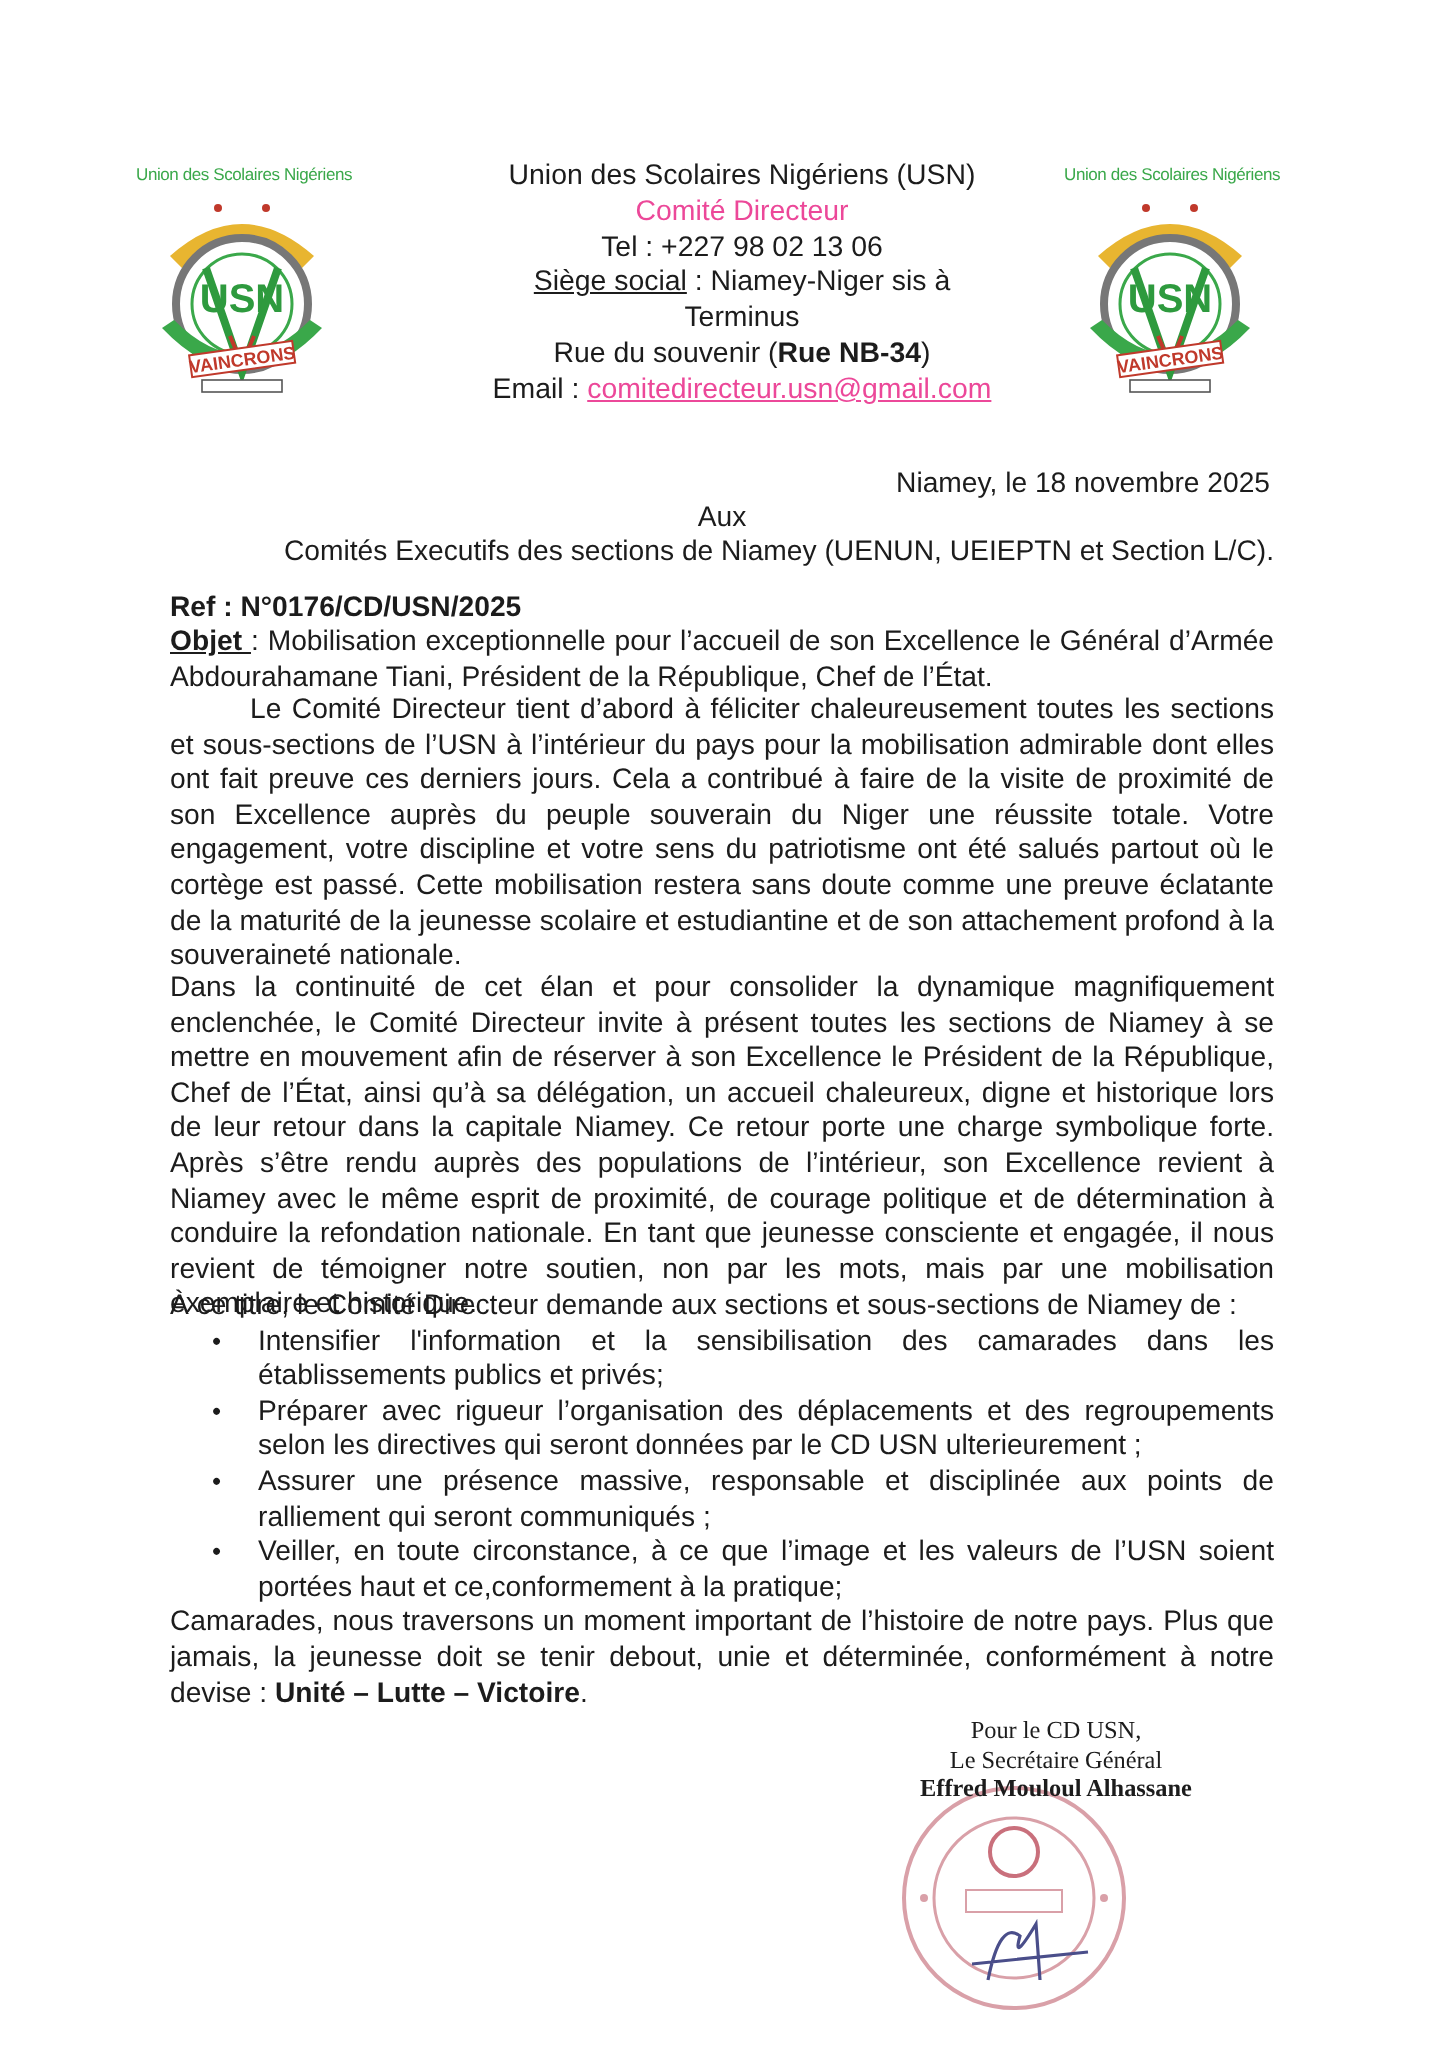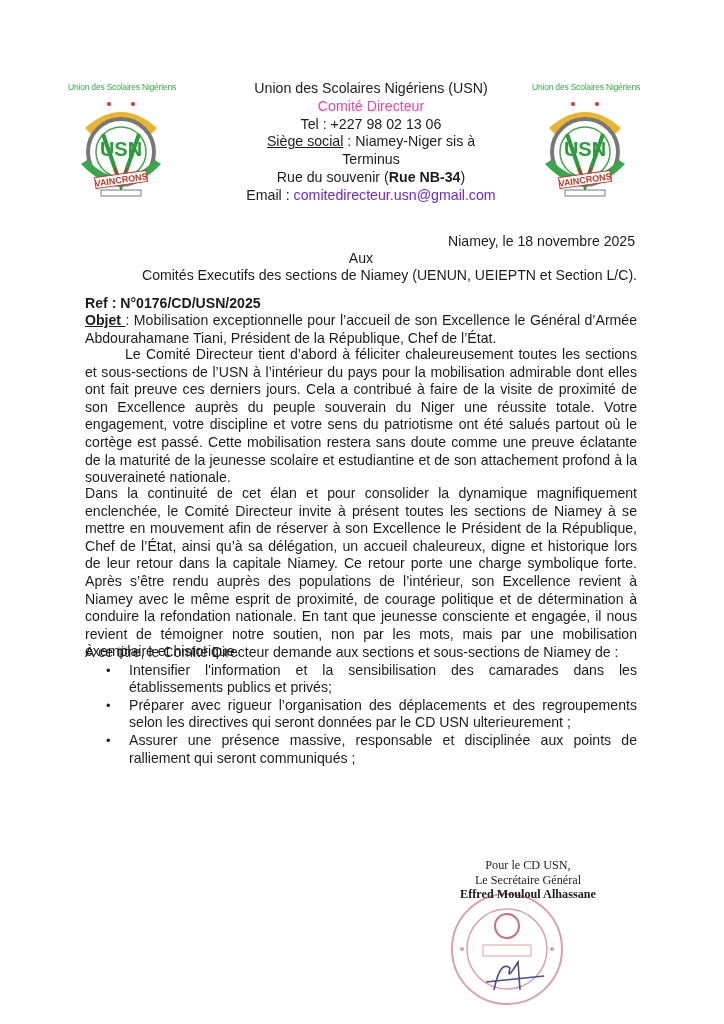--- a/index.html
+++ b/index.html
@@ -8,21 +8,21 @@
 
   
   .logo { position:absolute; width:106px; height:130px; }
   .logo .cap { font-size:8.5px; color:#3aa84a; font-weight:normal; text-align:center; white-space:nowrap; letter-spacing:-0.2px; }
   .logo svg { display:block; margin:2px auto 0; }
 
   
   .hdr { position:absolute; left:232px; top:80px; width:278px; text-align:center; font-size:14.2px; line-height:17.8px; }
   .hdr .red { color:#ec4899; font-weight:500; }
   .hdr .u { text-decoration:underline; }
-  .hdr .lnk { color:#6d28d9; }
+  .hdr .lnk { color:#ec4899; text-decoration:underline; }
   .hdr b { font-weight:bold; }
 
   .body-text { position:absolute; left:85px; width:552px; font-size:14.1px; line-height:17.6px; text-align:justify; }
   .right { text-align:right; }
   .center { text-align:center; }
   .indent { text-indent:40px; }
   ul.bul { margin:0; padding:0 0 0 44px; list-style:none; }
   ul.bul li { position:relative; text-align:justify; }
   ul.bul li::before { content:"•"; position:absolute; left:-23px; top:0; font-size:13px; }
 
@@ -88,21 +88,23 @@
 <div class="body-text indent" style="top:346px;">Le Comité Directeur tient d’abord à féliciter chaleureusement toutes les sections et sous-sections de l’USN à l’intérieur du pays pour la mobilisation admirable dont elles ont fait preuve ces derniers jours. Cela a contribué à faire de la visite de proximité de son Excellence auprès du peuple souverain du Niger une réussite totale. Votre engagement, votre discipline et votre sens du patriotisme ont été salués partout où le cortège est passé. Cette mobilisation restera sans doute comme une preuve éclatante de la maturité de la jeunesse scolaire et estudiantine et de son attachement profond à la souveraineté nationale.</div>
 
 <div class="body-text" style="top:485px;">Dans la continuité de cet élan et pour consolider la dynamique magnifiquement enclenchée, le Comité Directeur invite à présent toutes les sections de Niamey à se mettre en mouvement afin de réserver à son Excellence le Président de la République, Chef de l’État, ainsi qu’à sa délégation, un accueil chaleureux, digne et historique lors de leur retour dans la capitale Niamey. Ce retour porte une charge symbolique forte. Après s’être rendu auprès des populations de l’intérieur, son Excellence revient à Niamey avec le même esprit de proximité, de courage politique et de détermination à conduire la refondation nationale. En tant que jeunesse consciente et engagée, il nous revient de témoigner notre soutien, non par les mots, mais par une mobilisation exemplaire et historique.</div>
 
 <div class="body-text" style="top:644px;">
   <div>À ce titre, le Comité Directeur demande aux sections et sous-sections de Niamey de :</div>
   <ul class="bul">
     <li>Intensifier l'information et la sensibilisation des camarades dans les établissements publics et privés;</li>
     <li>Préparer avec rigueur l’organisation des déplacements et des regroupements selon les directives qui seront données par le CD USN ulterieurement ;</li>
     <li>Assurer une présence massive, responsable et disciplinée aux points de ralliement qui seront communiqués ;</li>
+    <li>Veiller, en toute circonstance, à ce que l’image et les valeurs de l’USN soient portées haut et ce,conformement à la pratique;</li>
   </ul>
+  <div><span>Camarades, nous traversons un moment important de l’histoire de notre pays. Plus que jamais, la jeunesse doit se tenir debout, unie et déterminée, conformément à notre devise : </span><b>Unité – Lutte – Victoire</b><span>.</span></div>
 </div>
 
 <svg class="stamp" viewBox="0 0 118 118">
   <circle cx="59" cy="59" r="55" fill="none" stroke="#d9a0a8" stroke-width="2"></circle>
   <circle cx="59" cy="59" r="40" fill="none" stroke="#d9a0a8" stroke-width="1.5"></circle>
   <circle cx="59" cy="36" r="12" fill="none" stroke="#c9707c" stroke-width="2"></circle>
   <rect x="35" y="55" width="48" height="11" fill="none" stroke="#d9a0a8" stroke-width="1"></rect>
   <circle cx="14" cy="59" r="2" fill="#d9a0a8"></circle>
     <circle cx="104" cy="59" r="2" fill="#d9a0a8"></circle>
   <path d="M46 100 Q52 70 62 78 Q58 92 70 72 L72 100 M38 92 L96 86" fill="none" stroke="#4a4e8a" stroke-width="1.6"></path>

